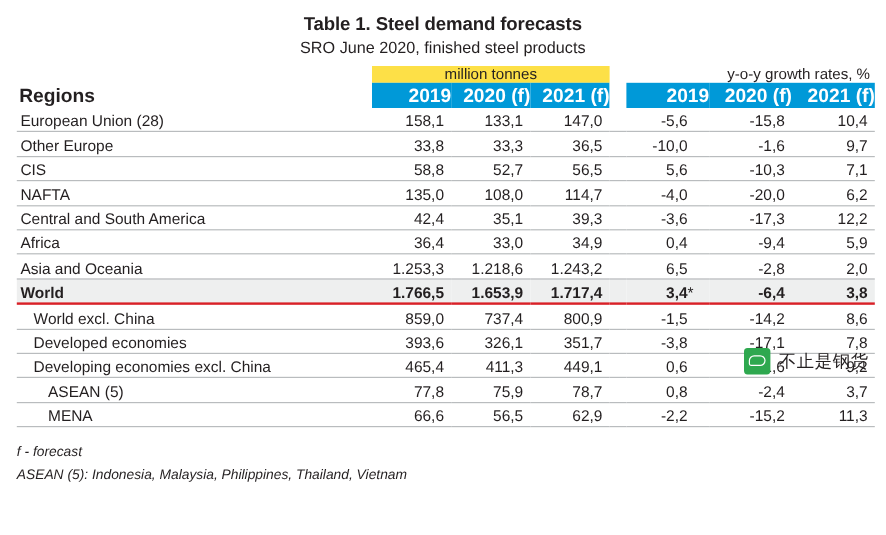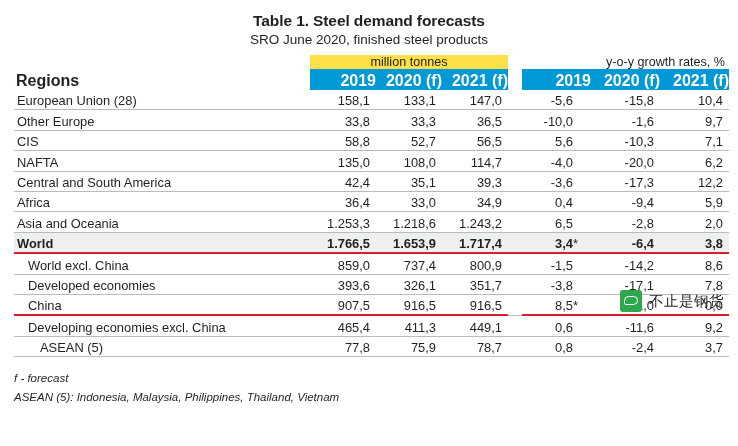--- a/index.html
+++ b/index.html
@@ -294,50 +294,50 @@
         <tr class="drow indent">
           <td class="label">Developed economies</td>
           <td class="num">393,6</td>
           <td class="num">326,1</td>
           <td class="num">351,7</td>
           <td class="gap"></td>
           <td class="num" style="padding-right: 18px;">-3,8</td>
           <td class="num">-17,1</td>
           <td class="num">7,8</td>
         </tr>
-        <tr class="drow redbot indent">
-          <td class="label">China</td>
-          <td class="num">907,5</td>
-          <td class="num">916,5</td>
-          <td class="num">916,5</td>
-          <td class="gap"></td>
-          <td class="num"><span>8,5</span><span class="star"> *</span></td>
-          <td class="num">1,0</td>
-          <td class="num">0,0</td>
-        </tr>
         <tr class="drow indent">
           <td class="label">Developing economies excl. China</td>
           <td class="num">465,4</td>
           <td class="num">411,3</td>
           <td class="num">449,1</td>
           <td class="gap"></td>
           <td class="num" style="padding-right: 18px;">0,6</td>
           <td class="num">-11,6</td>
           <td class="num">9,2</td>
         </tr>
         <tr class="drow indent2">
           <td class="label">ASEAN (5)</td>
           <td class="num">77,8</td>
           <td class="num">75,9</td>
           <td class="num">78,7</td>
           <td class="gap"></td>
           <td class="num" style="padding-right: 18px;">0,8</td>
           <td class="num">-2,4</td>
           <td class="num">3,7</td>
         </tr>
+        <tr class="drow indent2">
+          <td class="label">MENA</td>
+          <td class="num">66,6</td>
+          <td class="num">56,5</td>
+          <td class="num">62,9</td>
+          <td class="gap"></td>
+          <td class="num" style="padding-right: 18px;">-2,2</td>
+          <td class="num">-15,2</td>
+          <td class="num">11,3</td>
+        </tr>
       </tbody>
   </table>
 
   <div class="footnote">
     <div>f - forecast</div>
     <div>ASEAN (5): Indonesia, Malaysia, Philippines, Thailand, Vietnam</div>
   </div>
 
   <div class="wm">
     <div class="wm-logo"></div>

